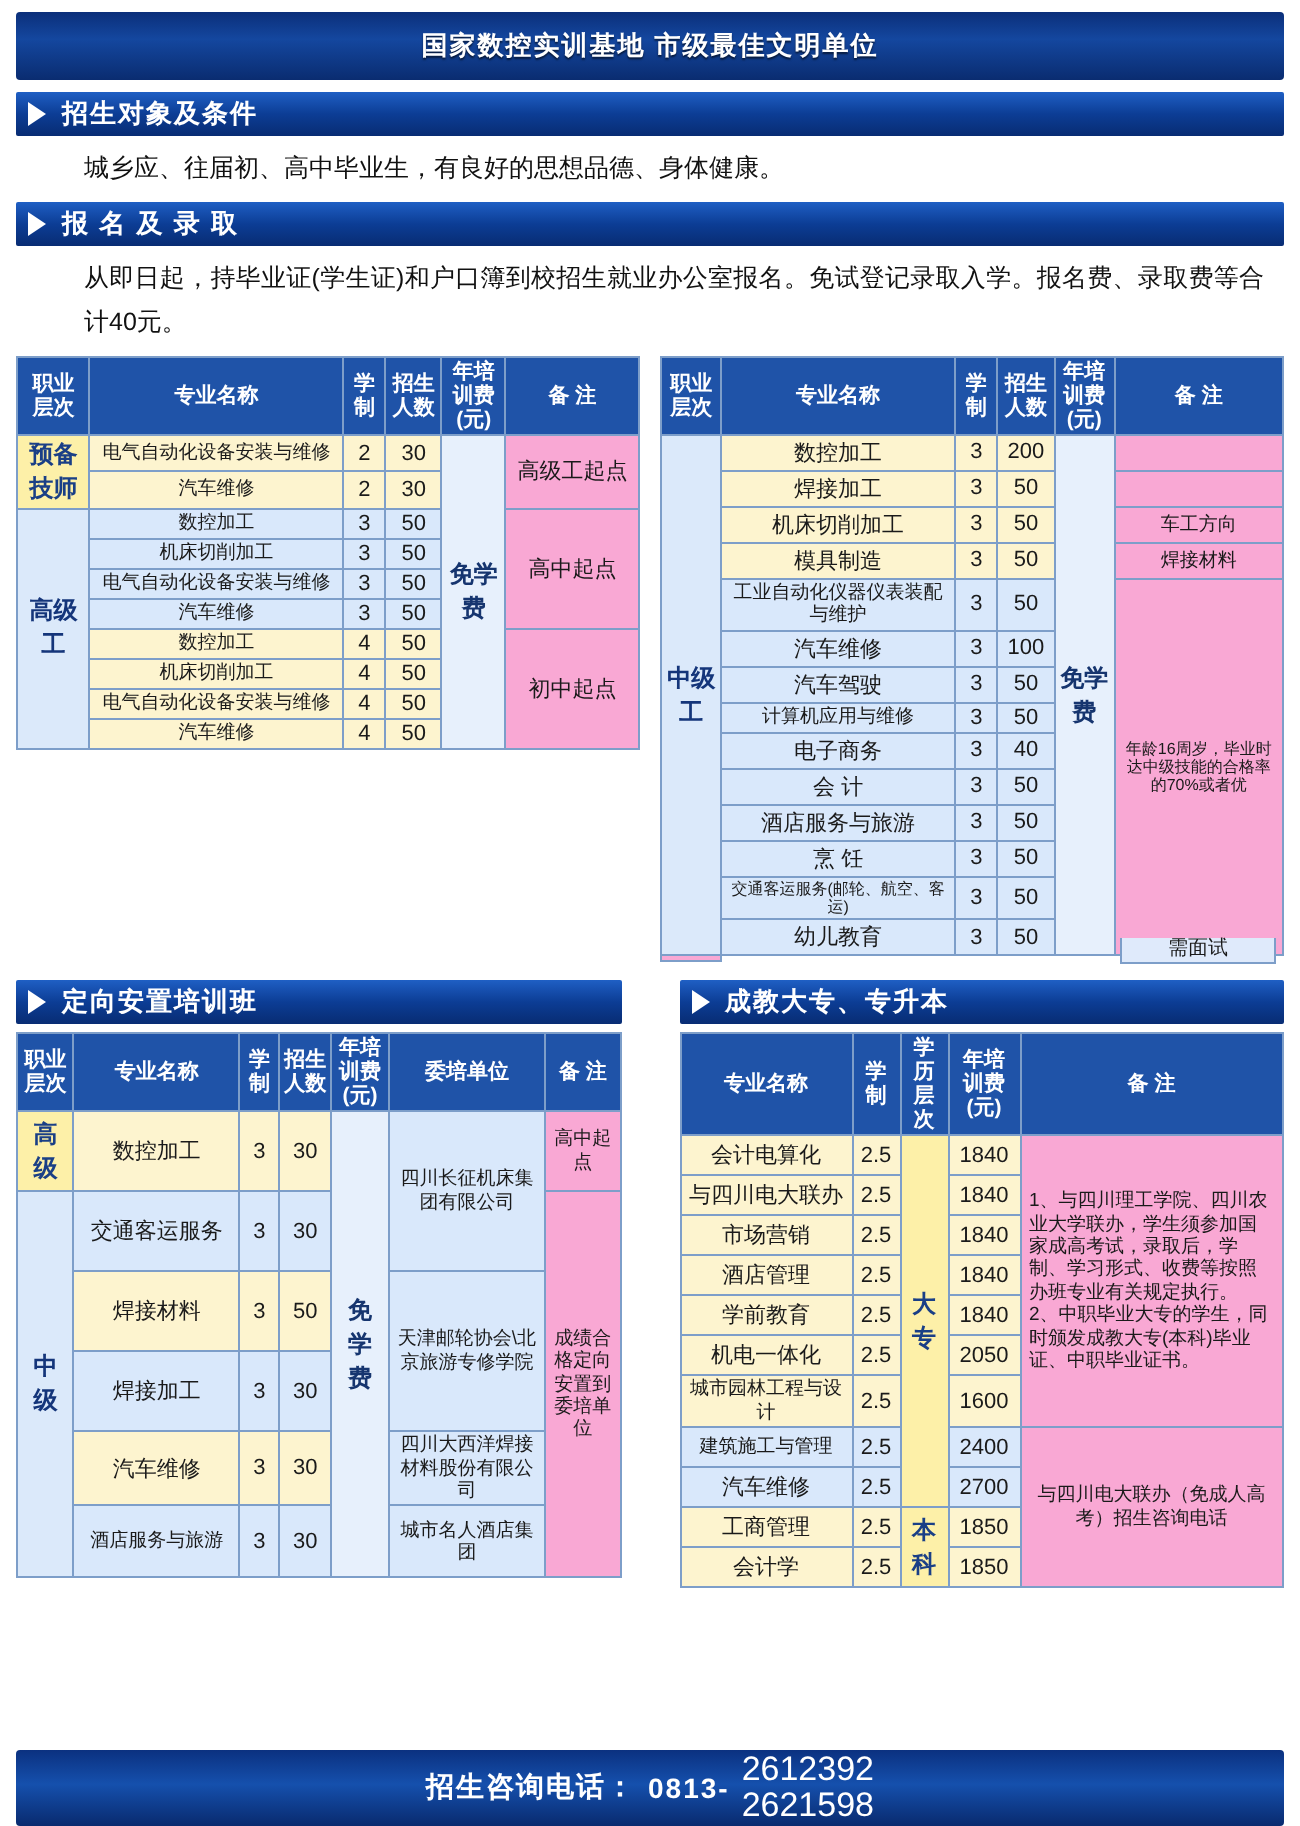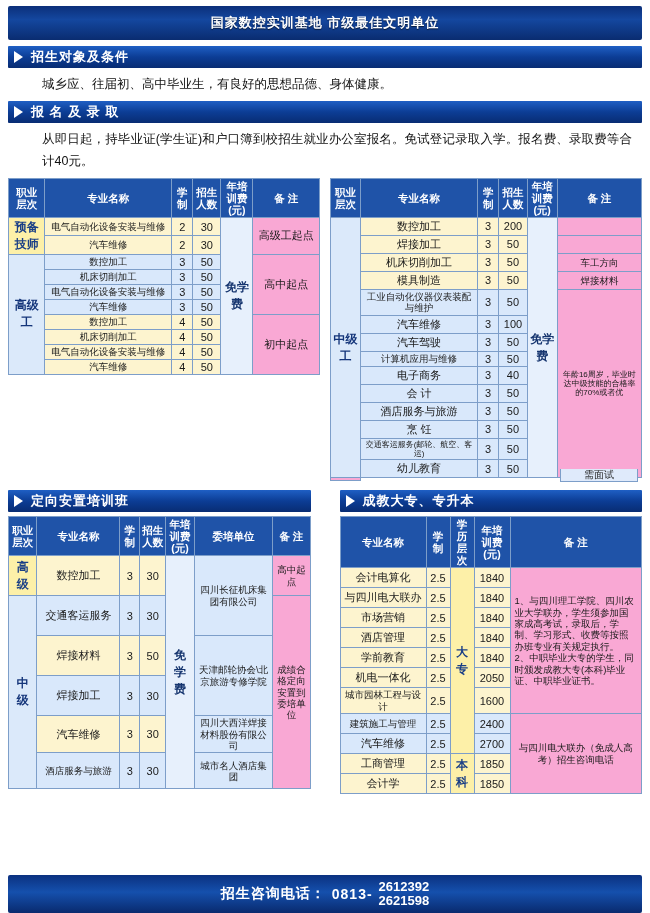--- a/index.html
+++ b/index.html
@@ -72,21 +72,21 @@
 
   
   .footer {
     position:absolute; left:8px; right:8px; bottom:6px; height:38px;
     background: linear-gradient(to bottom, #0b3180 0%, #1550ad 45%, #092a6e 100%);
     border-radius:2px;
     display:flex; align-items:center; justify-content:center; gap:6px;
     color:#fff;
   }
   .footer .lbl { font-size:14px; font-weight:bold; letter-spacing:1px; }
-  .footer .nums { font-size:13px; font-weight:bold; line-height:1.05; text-align:left; }
+  .footer .nums { font-size:17px; font-weight:normal; line-height:1.05; text-align:left; }
   .footer .nums span { display:block; }
 </style>
 </head>
 <body>
 
 <div class="page">
 
   <div class="banner">
     <div class="banner-text">国家数控实训基地   市级最佳文明单位</div>
   </div>

